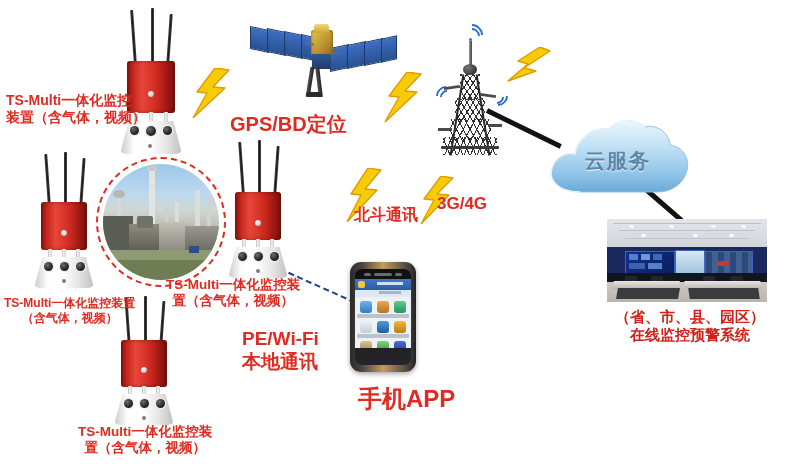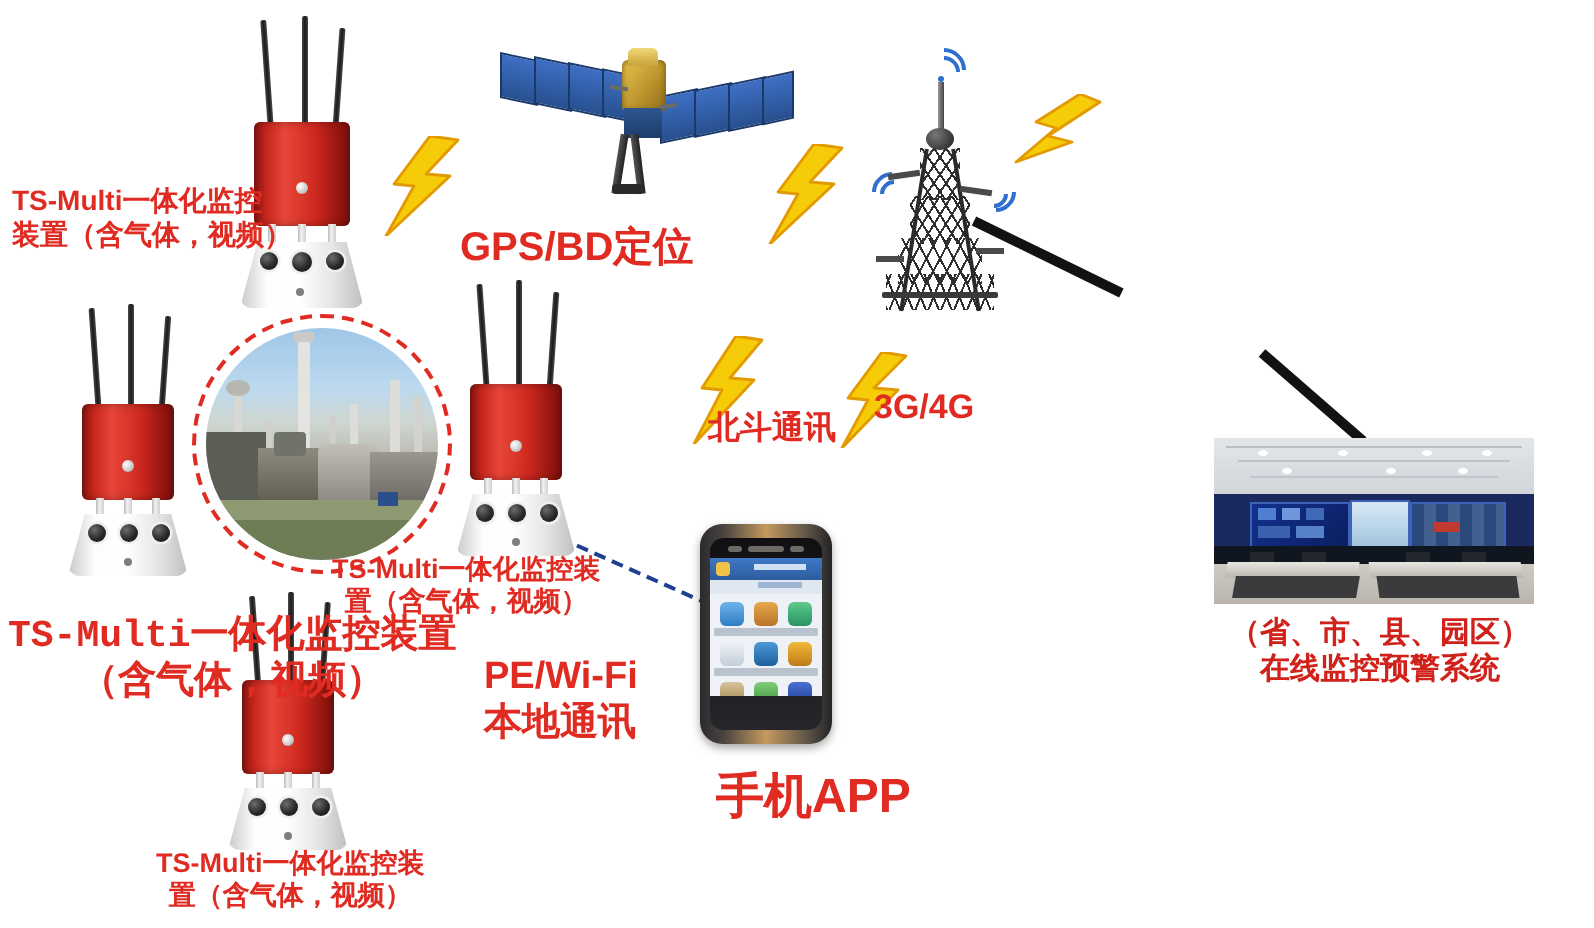--- a/index.html
+++ b/index.html
@@ -144,20 +144,38 @@
     <div style="position:absolute;left:26px;top:50px;width:2px;height:82px;background:#2a2a2a;transform:rotate(9deg);"></div>
     <div style="position:absolute;left:52px;top:50px;width:2px;height:82px;background:#2a2a2a;transform:rotate(-9deg);"></div>
 
     <div style="position:absolute;left:14px;top:62px;width:16px;height:3px;background:#4a4a4a;transform:rotate(-8deg);"></div>
     <div style="position:absolute;left:50px;top:70px;width:16px;height:3px;background:#4a4a4a;transform:rotate(8deg);"></div>
     <div style="position:absolute;left:8px;top:104px;width:14px;height:3px;background:#4a4a4a;"></div>
     <div style="position:absolute;left:58px;top:100px;width:14px;height:3px;background:#4a4a4a;"></div>
     <div style="position:absolute;left:11px;top:122px;width:58px;height:3px;background:#3a3a3a;border-radius:1px;"></div>
   </div>
 
+  <div class="cloud" style="left:540px;top:114px;width:155px;height:88px;">
+    <svg viewBox="0 0 155 88" style="width:155px;height:88px;display:block;">
+      <defs>
+        <linearGradient id="cg" x1="0" y1="0" x2="0" y2="1">
+          <stop offset="0%" stop-color="#eaf6fd"></stop>
+          <stop offset="38%" stop-color="#bfe0f4"></stop>
+          <stop offset="75%" stop-color="#8fc4e8"></stop>
+          <stop offset="100%" stop-color="#6aa9d8"></stop>
+        </linearGradient>
+      </defs>
+      <path d="M40 78 C18 78 8 66 12 54 C15 43 26 38 35 40 C37 24 52 13 68 15
+               C77 5 95 4 105 13 C116 10 129 18 130 31 C143 33 150 44 147 56
+               C144 70 131 78 118 78 Z" fill="url(#cg)" stroke="#8ec2e4" stroke-width="1"></path>
+      <path d="M40 78 C18 78 8 66 12 54 C15 43 26 38 35 40 C37 24 52 13 68 15
+               C77 5 95 4 105 13" fill="none" stroke="#ffffff" stroke-width="1.6" opacity=".75"></path>
+    </svg>
+    <div class="cloud-txt" style="top:33px;font-size:21px;">云服务</div>
+  </div>
 
   <div class="bolt" style="left:189px;top:68px;width:44px;height:50px;">
     <svg viewBox="0 0 44 50">
         <polygon points="26,0 8,24 18,25 4,50 36,20 24,19 40,2" fill="#F5CC07" stroke="#E39A00" stroke-width="1.4" stroke-linejoin="round"></polygon>
       </svg>
   </div>
 
   <div class="bolt" style="left:381px;top:72px;width:44px;height:50px;">
     <svg viewBox="0 0 44 50">
         <polygon points="26,0 8,24 18,25 4,50 36,20 24,19 40,2" fill="#F5CC07" stroke="#E39A00" stroke-width="1.4" stroke-linejoin="round"></polygon>
@@ -347,21 +365,21 @@
       <div class="icn" style="left:5px;top:62px;background:linear-gradient(to bottom,#d8c49a,#9b7f4a);"></div>
       <div class="icn" style="left:22px;top:62px;background:linear-gradient(to bottom,#7fcf7a,#3a8f3a);"></div>
       <div class="icn" style="left:39px;top:62px;background:linear-gradient(to bottom,#4a6fd0,#1f3a8f);"></div>
 
     </div>
   </div>
 
   <div class="lbl" style="left:6px;top:92px;font-size:14px;">TS-Multi一体化监控
 装置（含气体，视频）</div>
 
-  <div class="lbl" style="left:4px;top:307px;font-size:19px;text-align:center;font-family:Liberation Mono, monospace;">TS-Multi一体化监控装置
+  <div class="lbl" style="left:4px;top:296px;font-size:12px;text-align:center;">TS-Multi一体化监控装置
 （含气体，视频）</div>
 
   <div class="lbl" style="left:166px;top:277px;font-size:13.5px;text-align:center;">TS-Multi一体化监控装
 置（含气体，视频）</div>
 
   <div class="lbl" style="left:78px;top:424px;font-size:13.5px;text-align:center;">TS-Multi一体化监控装
 置（含气体，视频）</div>
 
   <div class="lbl" style="left:230px;top:112px;font-size:20px;">GPS/BD定位</div>
 

